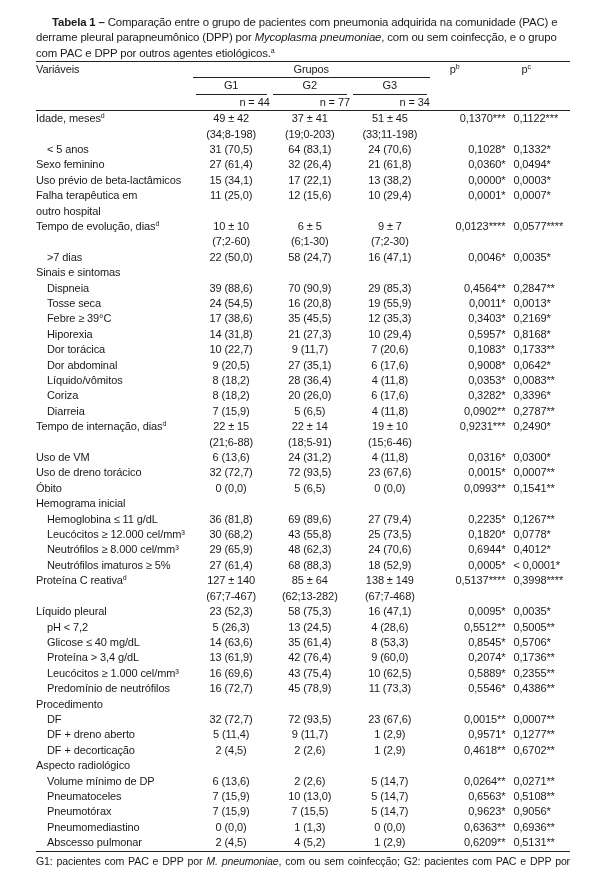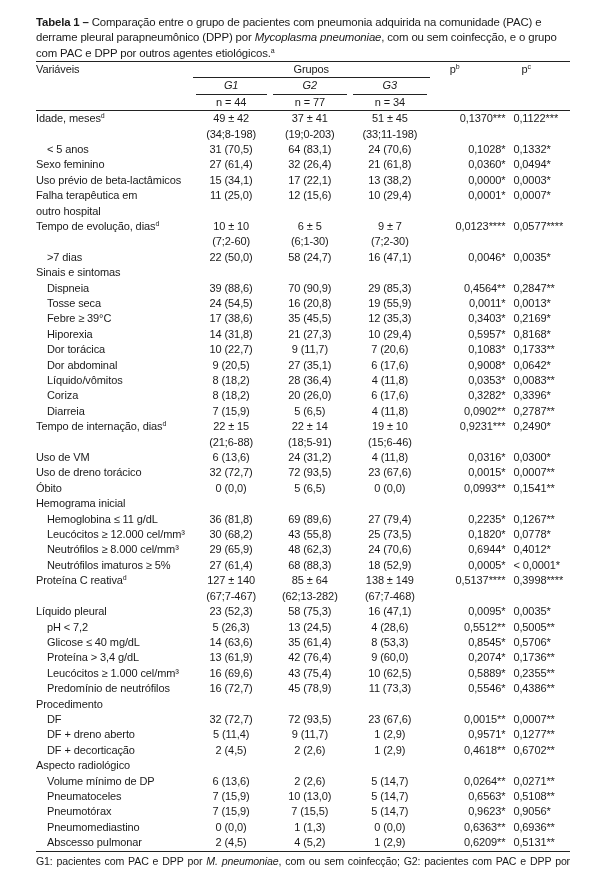--- a/index.html
+++ b/index.html
@@ -1,32 +1,32 @@
 <!DOCTYPE html>
 <html><head>
 <meta charset="utf-8">
 <style>
   html, body { margin:0; padding:0; background:#ffffff; }
   body { width:605px; height:872px; position:relative; overflow:hidden;
          font-family:"Liberation Sans", "DejaVu Sans", sans-serif; color:#1a1a1a; }
   .wrap { position:absolute; left:36px; top:15px; width:534px; }
   .caption { font-size:11.4px; line-height:15.3px; letter-spacing:-0.15px; font-stretch:condensed; }
-  .caption b { font-weight:bold; }
+  .caption b { font-weight:bold;margin-left:16px; }
   .caption i { font-style:italic; }
   table { border-collapse:collapse; width:534px; font-size:11px; line-height:15.4px; letter-spacing:-0.1px; }
   td, th { padding:0; font-weight:normal; white-space:nowrap; vertical-align:top; }
   thead tr.top th { border-top:1px solid #222; }
   .c-var { width:165px; text-align:left; }
   .c-g { width:107px; }
   .c-p1 { width:62px; padding-left:10px; text-align:left; }
   .c-p2 { width:56px; text-align:left; }
   th.grupos { border-bottom:1px solid #222; }
   th.gsub { text-align:center; }
-  th.gsub span.ln { display:block; border-bottom:1px solid #222; margin:0 3px;font-style:italic; }
-  th.nrow { text-align:center; border-bottom:1px solid #222; }
+  th.gsub span.ln { display:block; border-bottom:1px solid #222; margin:0 3px; }
+  th.nrow { text-align:right; border-bottom:1px solid #222; }
   th.var-h, th.p-h { text-align:left; vertical-align:top; }
   td.val { text-align:center; }
   td.pv { text-align:right; padding-left:20px; }
   td.pv2 { text-align:left; padding-left:8px;margin-left:6px; }
   td.lab { padding-left:0; }
   td.lab.sub { padding-left:11px; }
   tbody tr:last-child td { border-bottom:1px solid #222; }
   sup { font-size:7px; line-height:0; vertical-align:4px; }
   .foot { margin-top:2px; font-size:10.6px; line-height:15.4px; letter-spacing:-0.15px; text-align:justify; }
   .foot i { font-style:italic; }

